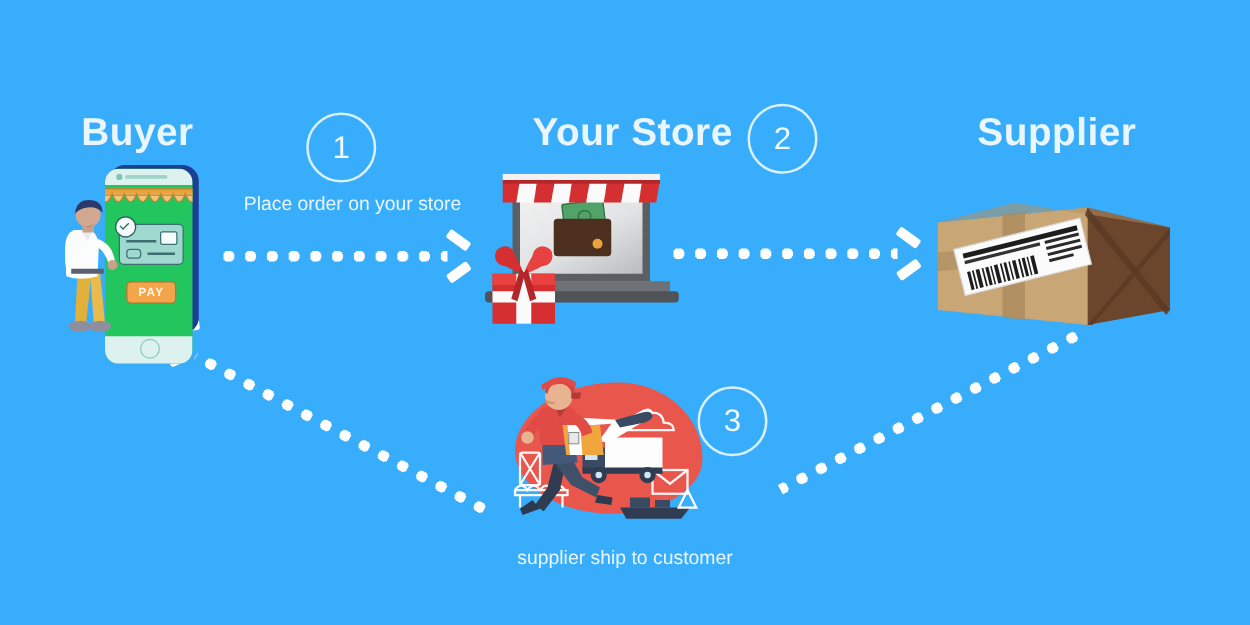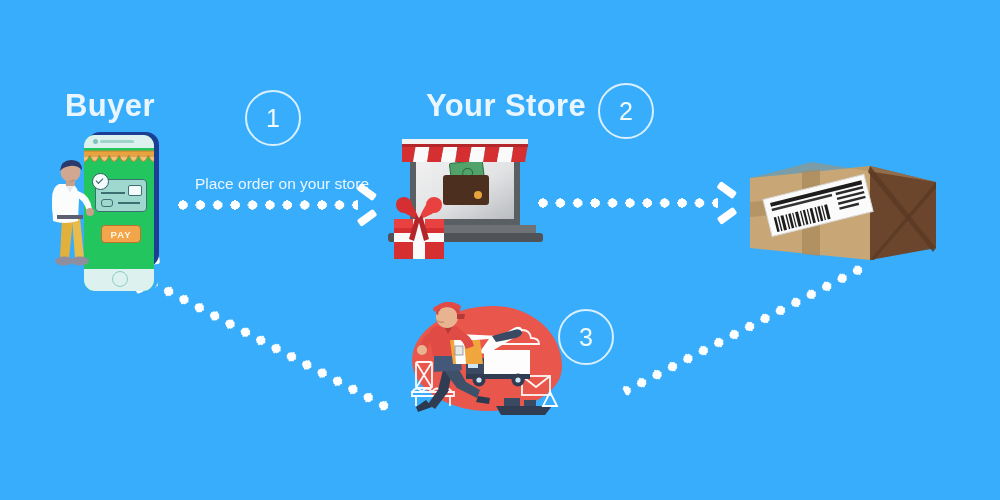--- a/index.html
+++ b/index.html
@@ -187,22 +187,24 @@
     border-radius: 55% 45% 48% 52% / 52% 58% 42% 48%;
   }
 </style>
 </head>
 <body>
 
 <div id="canvas">
 
   <div class="node-title" style="left:35px;  top:88px;  width:150px;">Buyer</div>
   <div class="node-title" style="left:390px; top:88px;  width:160px;margin-left:36px;">Your Store</div>
-
-  <div class="step-caption" style="left:175px; top:155px; width:214px;margin-top:20px;">Place order on your store</div>
+  <div class="node-title" style="left:768px; top:88px;  width:155px;">Supplier</div>
+
+  <div class="step-caption" style="left:175px; top:155px; width:214px;">Place order on your store</div>
+  <div class="step-caption" style="left:380px; top:438px; width:240px;">supplier ship to customer</div>
 
   <div class="step-circle" style="left:245px; top:90px;">
     <span>1</span>
   </div>
   <div class="step-circle" style="left:598px; top:83px;">
     <span>2</span>
   </div>
   <div class="step-circle" style="left:558px; top:309px;">
     <span>3</span>
   </div>

